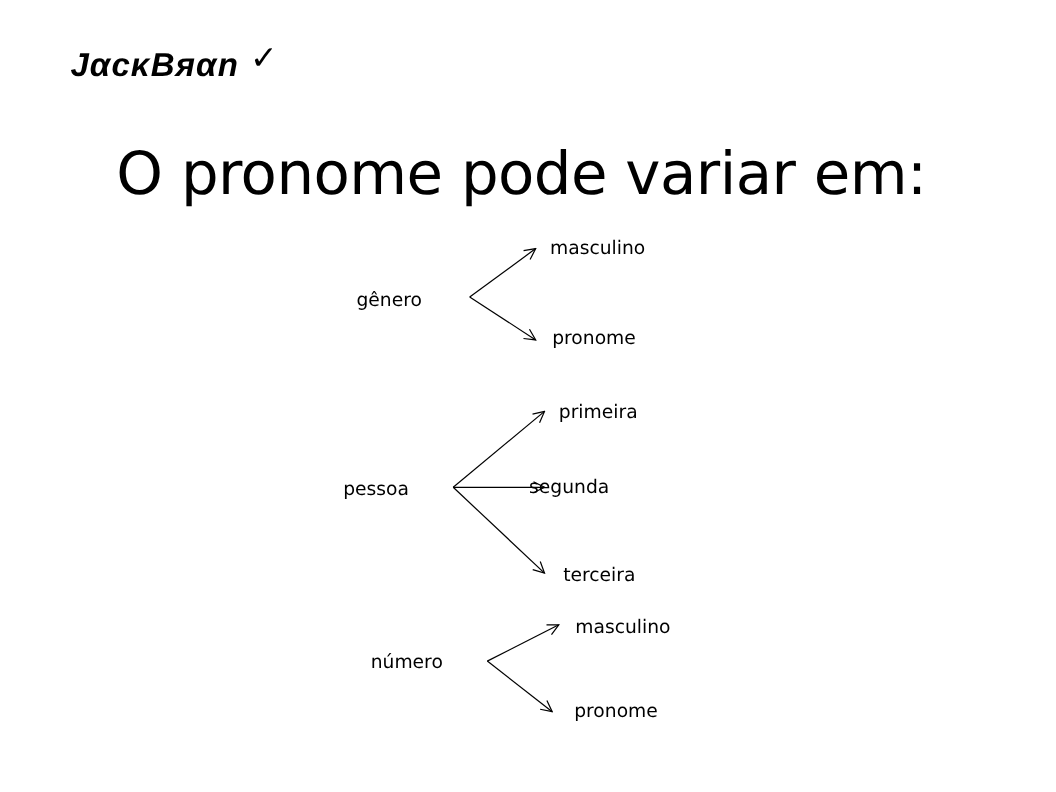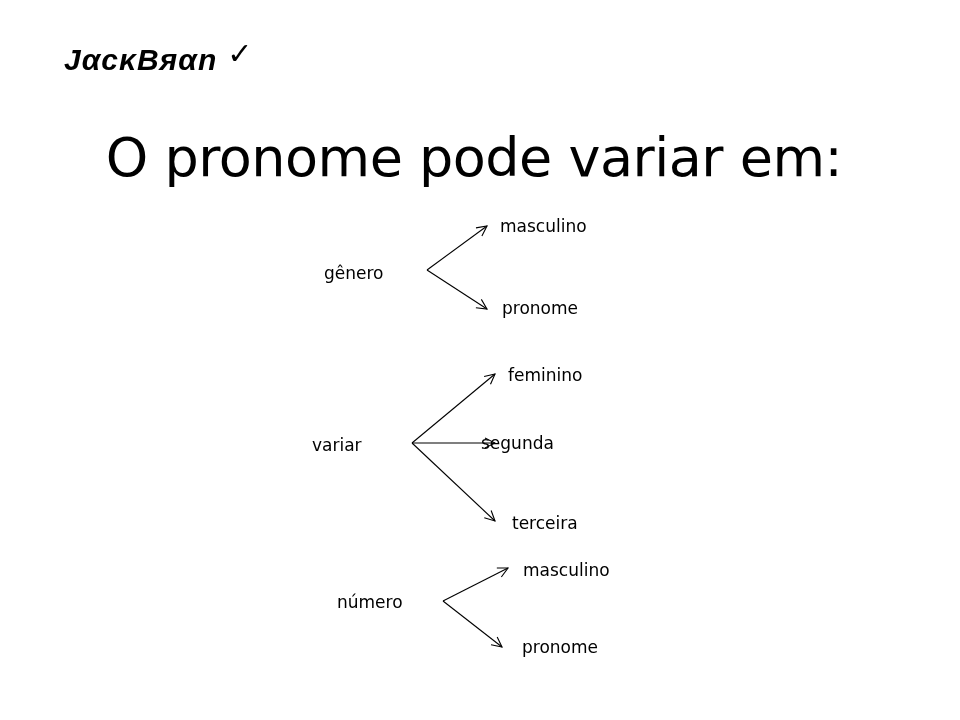--- a/index.html
+++ b/index.html
@@ -33,20 +33,20 @@
     <line x1="412" y1="443" x2="495" y2="521" marker-end="url(#ah)"></line>
     <line x1="443" y1="601" x2="508" y2="568" marker-end="url(#ah)"></line>
     <line x1="443" y1="601" x2="502" y2="647" marker-end="url(#ah)"></line>
   </g>
 </svg>
 
 <div class="lbl" style="left:324px;top:262px">gênero</div>
 <div class="lbl" style="left:500px;top:215px">masculino</div>
 <div class="lbl" style="left:502px;top:297px">pronome</div>
 
-<div class="lbl" style="left:312px;top:434px">variar</div>
-<div class="lbl" style="left:508px;top:364px">feminino</div>
+<div class="lbl" style="left:312px;top:434px">pessoa</div>
+<div class="lbl" style="left:508px;top:364px">primeira</div>
 <div class="lbl" style="left:481px;top:432px">segunda</div>
 <div class="lbl" style="left:512px;top:512px">terceira</div>
 
 <div class="lbl" style="left:337px;top:591px">número</div>
 <div class="lbl" style="left:523px;top:559px">masculino</div>
 <div class="lbl" style="left:522px;top:636px">pronome</div>
 
 </body></html>

